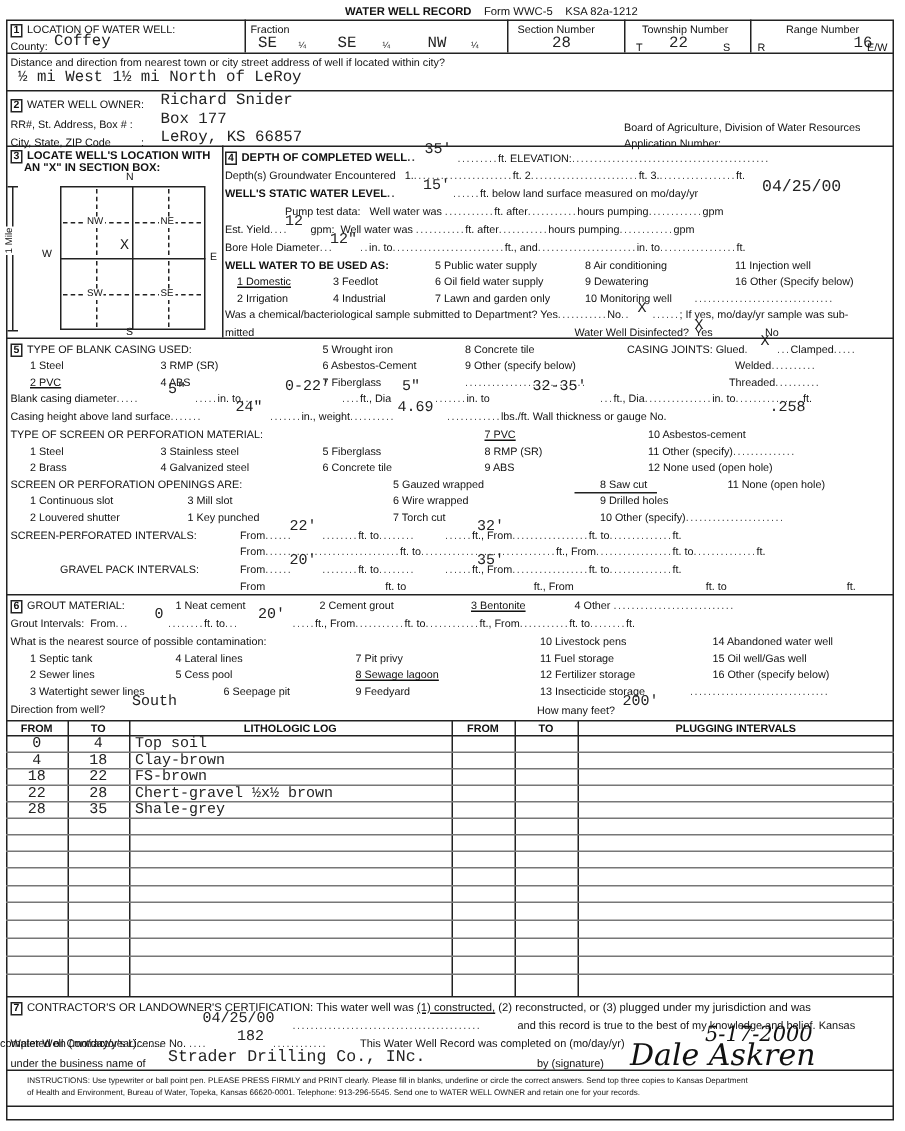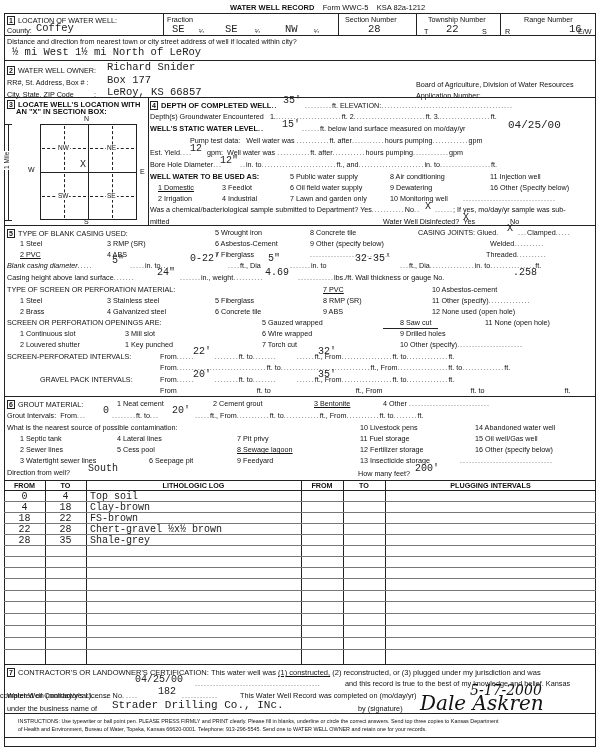--- a/index.html
+++ b/index.html
@@ -163,21 +163,21 @@
 <div class="abs" style="left:310px;top:229px;">8 Concrete tile</div>
 <div class="abs" style="left:310px;top:240px;">9 Other (specify below)</div>
 <div class="abs dots" style="left:310px;top:251px;">...........................</div>
 
 <div class="abs" style="left:418px;top:229px;"><span>CASING JOINTS: Glued</span><span class="dots">.</span></div>
 <div class="abs hand" style="left:507px;top:224px;">X</div>
 <div class="abs" style="left:518px;top:229px;"><span class="dots">...</span><span>Clamped</span><span class="dots">.....</span></div>
 <div class="abs" style="left:490px;top:240px;"><span>Welded</span><span class="dots">..........</span></div>
 <div class="abs" style="left:486px;top:251px;"><span>Threaded</span><span class="dots">..........</span></div>
 
-<div class="abs" style="left:7px;top:262px;font-style:italic;"><span>Blank casing diameter</span><span class="dots">.....</span></div>
+<div class="abs" style="left:7px;top:262px;"><span>Blank casing diameter</span><span class="dots">.....</span></div>
 <div class="abs hand" style="left:112px;top:256px;">5"</div>
 <div class="abs" style="left:130px;top:262px;"><span class="dots">.....</span><span>in. to</span><span class="dots">....</span></div>
 <div class="abs hand" style="left:190px;top:254px;">0-22'</div>
 <div class="abs" style="left:228px;top:262px;text-align:center;"><span class="dots">....</span><span>ft., Dia</span></div>
 <div class="abs hand" style="left:268px;top:254px;">5"</div>
 <div class="abs" style="left:290px;top:262px;"><span class="dots">.......</span><span>in. to</span></div>
 <div class="abs hand" style="left:355px;top:254px;">32-35'</div>
 <div class="abs" style="left:400px;top:262px;"><span class="dots">...</span><span>ft., Dia</span><span class="dots">...............</span><span>in. to</span><span class="dots">...............</span><span>ft.</span></div>
 
 <div class="abs" style="left:7px;top:274px;"><span>Casing height above land surface</span><span class="dots">.......</span></div>

